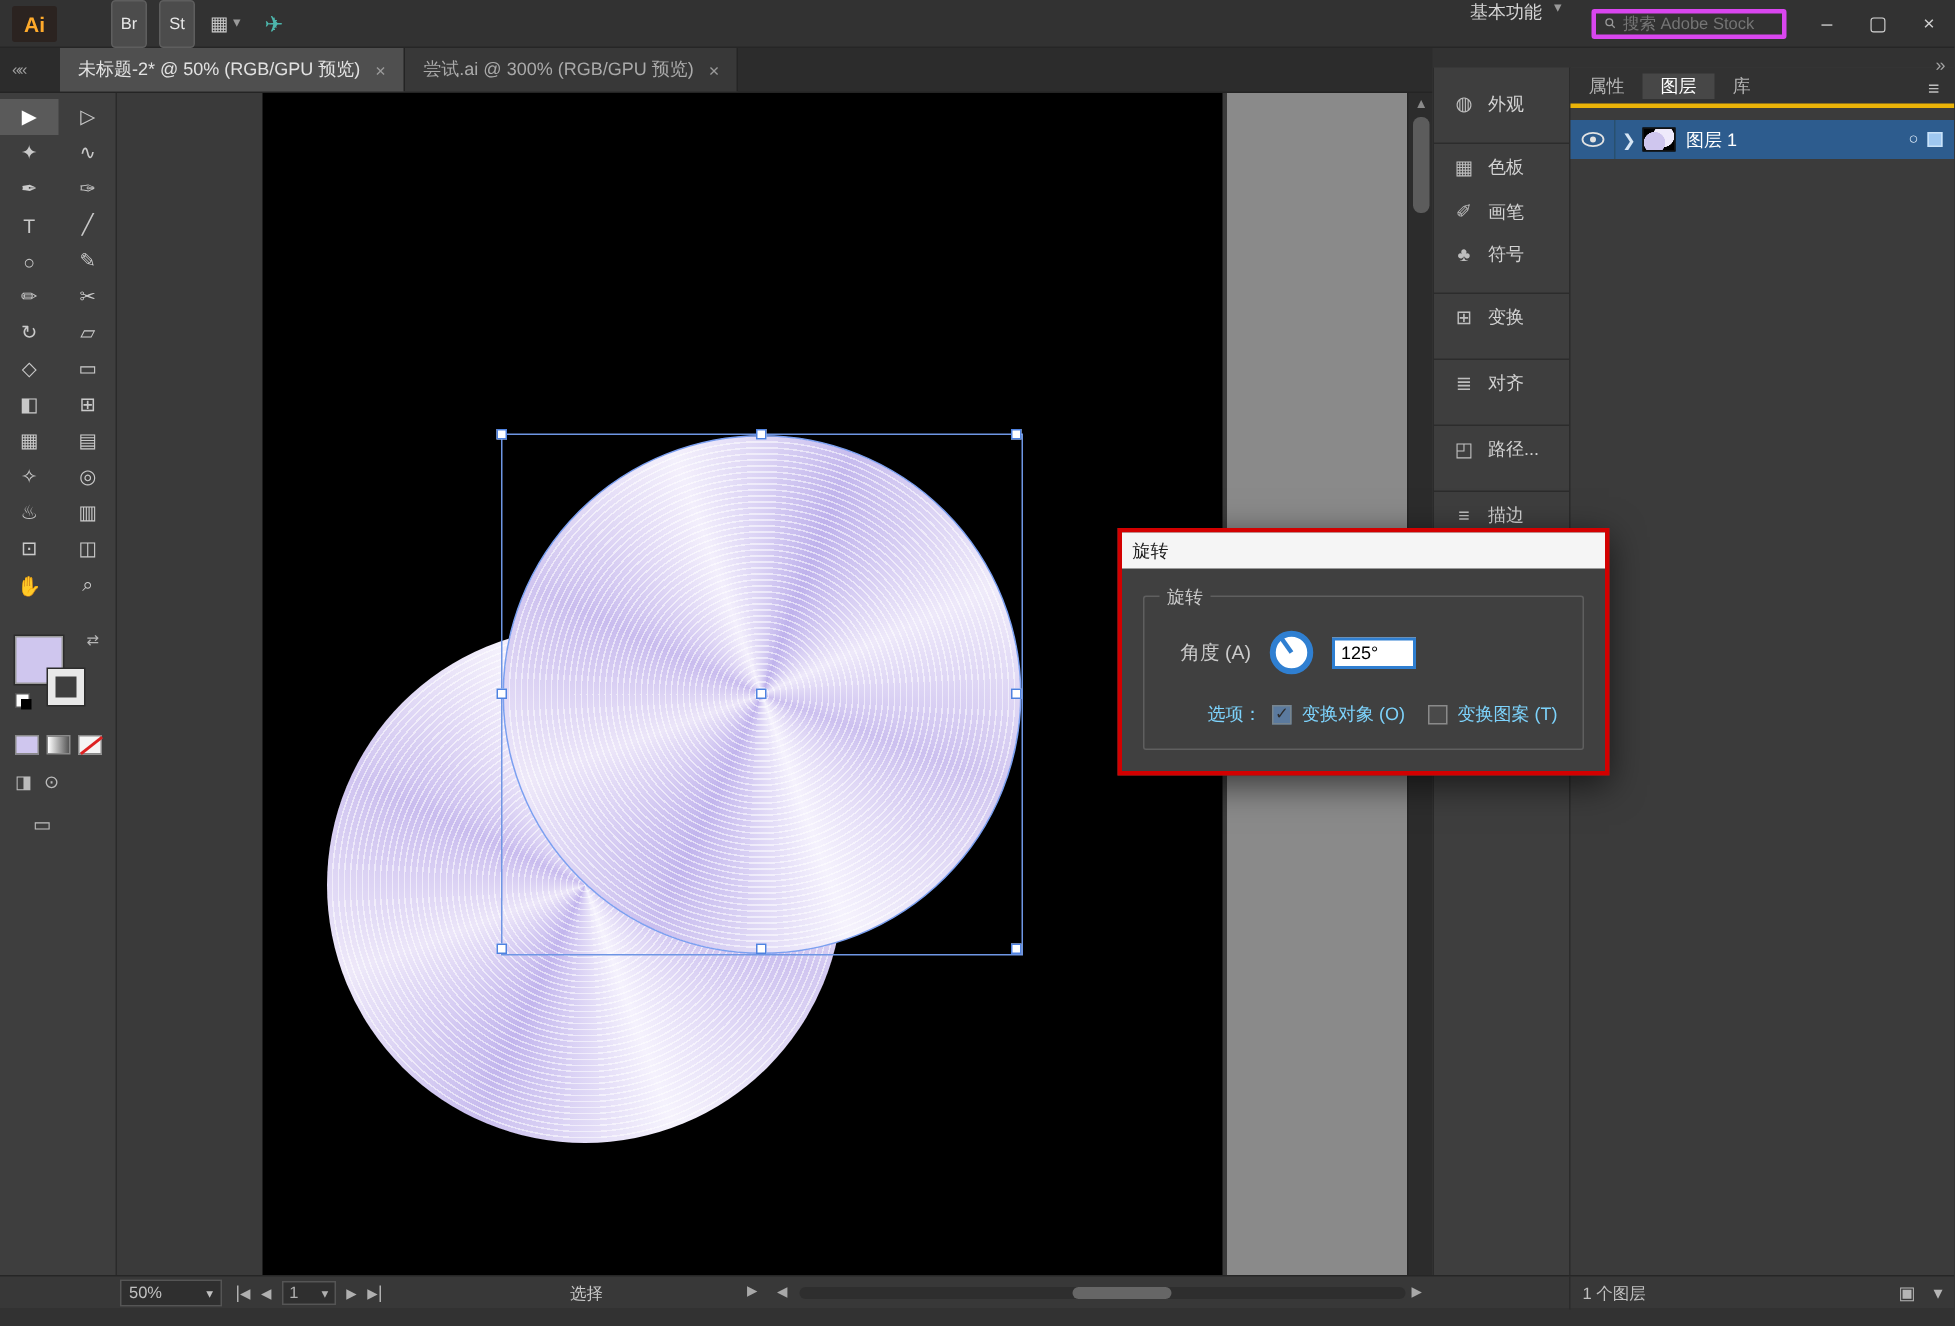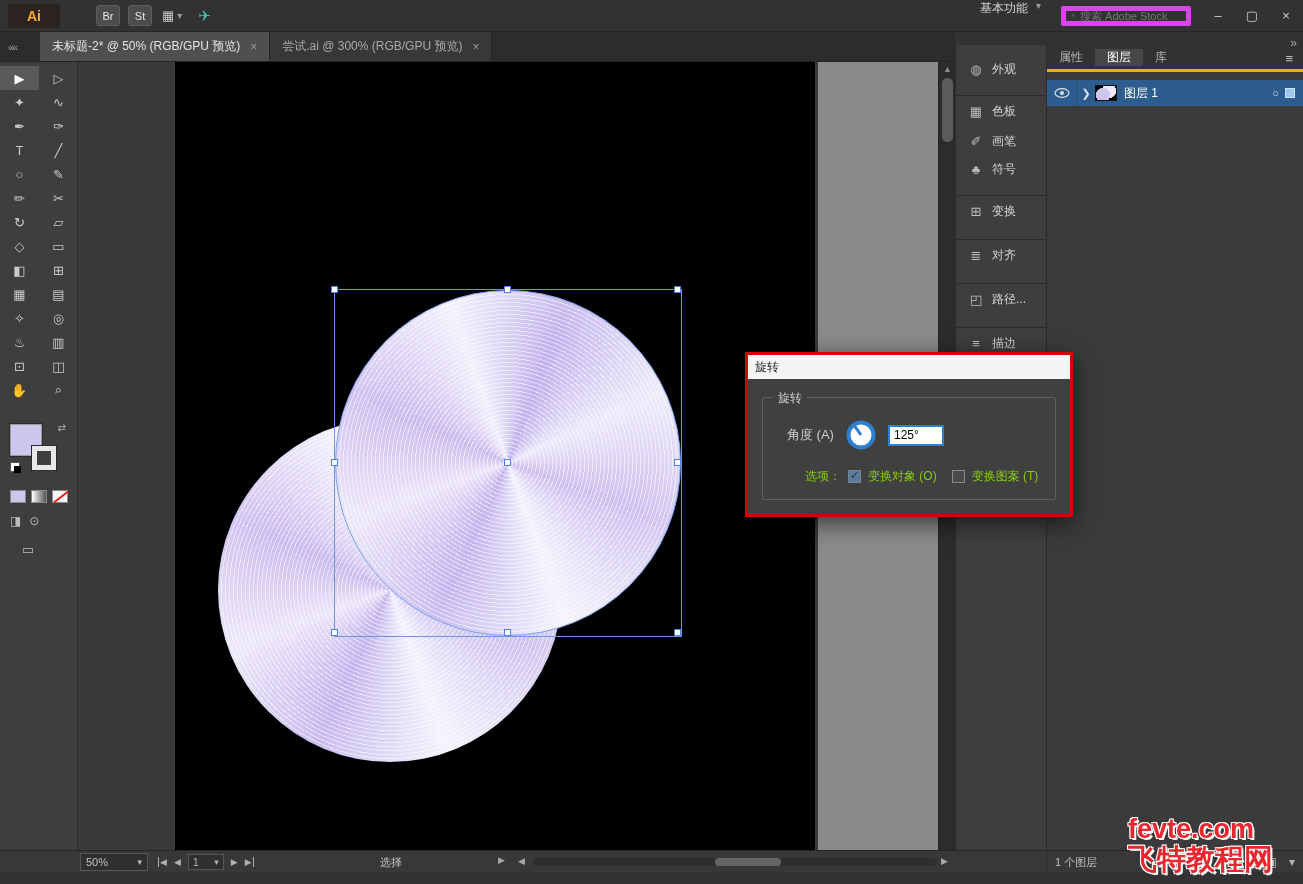--- a/index.html
+++ b/index.html
@@ -3,33 +3,33 @@
 <meta charset="utf-8">
 <style>
   * { margin:0; padding:0; box-sizing:border-box; }
   html,body { width:1303px; height:884px; overflow:hidden; background:#323232;
     font-family:"Liberation Sans","DejaVu Sans",sans-serif; }
   #app { position:relative; width:1303px; height:884px; background:#323232; overflow:hidden; }
 
   
   .menubar { position:absolute; left:0; top:0; width:1303px; height:32px; background:#323232;
     display:flex; align-items:center; color:#dcdcdc; font-size:13px; border-bottom:1px solid #262626; }
-  .ai-logo { width:52px; height:24px; margin:0 10px 0 8px; background:#2b2320; color:#ffaa2b;
+  .ai-logo { width:30px; height:24px; margin:0 10px 0 8px; background:#2b2320; color:#ffaa2b;
     font-weight:bold; font-size:14px; display:flex; align-items:center; justify-content:center; border-radius:2px; }
   .menu-items { display:flex; }
   .menu-item { padding:0 9px; line-height:32px; cursor:default; }
-  .mb-sq { width:24px; height:21px; background:#4c4c4c; border:1px solid #5e5e5e; border-radius:3px;
+  .mb-sq { width:24px; height:32px; background:#4c4c4c; border:1px solid #5e5e5e; border-radius:3px;
     color:#e8e8e8; font-size:11px; display:flex; align-items:center; justify-content:center; margin-left:8px; }
   .mb-first { margin-left:26px; }
   .mb-ic { color:#c7c7c7; font-size:13px; margin-left:10px; }
   .mb-caret { color:#9a9a9a; font-size:10px; margin-left:3px; }
   .plane { color:#4db6ac; font-size:15px; margin-left:16px; }
   .workspace-btn { margin-left:auto; display:flex; align-items:flex-start; gap:5px; padding:0 10px;
     height:32px; font-size:12px; color:#d5d5d5; }
-  .search-box { width:130px; height:20px; border:5px solid #d946ef; border-radius:2px; display:flex;
+  .search-box { width:130px; height:20px; border:3px solid #d946ef; border-radius:2px; display:flex;
     align-items:center; gap:5px; padding:0 6px; margin:0 10px;justify-content:center; }
   .search-box input { background:transparent; border:none; outline:none; color:#a5a5a5; font-size:11px; width:100px;
     font-family:"Liberation Sans","DejaVu Sans",sans-serif; }
   .win-btns { display:flex; }
   .win-btn { width:34px; height:32px; display:flex; align-items:center; justify-content:center;
     color:#cfcfcf; font-size:13px; }
 
   
   .tabbar { position:absolute; left:0; top:32px; width:955px; height:30px; background:#2c2c2c;
     display:flex; align-items:stretch; border-bottom:1px solid #242424; }
@@ -133,21 +133,21 @@
   
   .dialog { position:absolute; left:745px; top:352px; width:328px; z-index:40;
     border:3px solid #d30000; background:#404040; box-shadow:0 6px 22px rgba(0,0,0,0.6); }
   .dlg-title { height:24px; background:#f5f5f5; color:#1a1a1a; font-size:12px; display:flex;
     align-items:center; padding-left:7px; }
   .dlg-body { padding:10px 14px 14px; }
   .dlg-group { position:relative; border:1px solid #5f5f5f; border-radius:2px; margin-top:8px; padding:20px 10px 14px; }
   .dlg-legend { position:absolute; left:10px; top:-8px; background:#404040; padding:0 5px; color:#cccccc; font-size:12px; }
   .angle-row { display:flex; align-items:center; gap:10px; padding-left:14px; }
   .lbl { color:#cccccc; font-size:13px; }
-  .dim { color:#84cc16; }
+  .dim { color:#7dd3fc; }
   .angle-input { width:56px; height:21px; border:2px solid #2f7fd1; background:#ffffff; color:#000;
     font-size:12px; padding-left:4px; outline:none; font-family:"Liberation Sans","DejaVu Sans",sans-serif; }
   .options-row { display:flex; align-items:center; gap:7px; padding-left:32px; margin-top:16px; font-size:12px; }
   .cb { position:relative; width:13px; height:13px; border:1px solid #8a8a8a; background:#4a4a4a; display:inline-block; }
   .cb-checked-dim { background:#5b7a9e; border-color:#77858f; }
   .cb-checked-dim::after { content:"✓"; position:absolute; left:1px; top:-2px; color:#2e2e2e; font-size:11px; }
   .cb-checked { background:#3a6ea5; border-color:#9ab4cf; }
   .cb-checked::after { content:"✓"; position:absolute; left:1px; top:-2px; color:#fff; font-size:11px; }
   .preview-row { display:flex; align-items:center; gap:8px; margin:14px 0 0 4px; }
   .btn-row { display:flex; gap:16px; margin:16px 0 0 6px; }
@@ -404,18 +404,14 @@
           <span class="dim">选项：</span>
           <span class="cb cb-checked-dim"></span>
           <span class="dim">变换对象 (O)</span>
           <span class="cb" style="margin-left:8px"></span>
           <span class="dim">变换图案 (T)</span>
         </div>
       </div>
     </div>
   </div>
 
-  <div class="watermark">
-    <div class="wm1">fevte.com</div>
-    <div class="wm2">飞特教程网</div>
-  </div>
 
 </div>
 
 </body></html>

